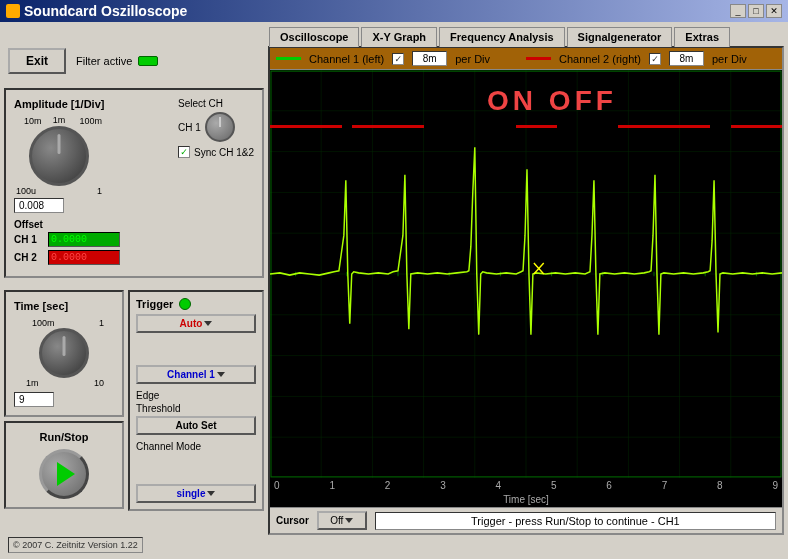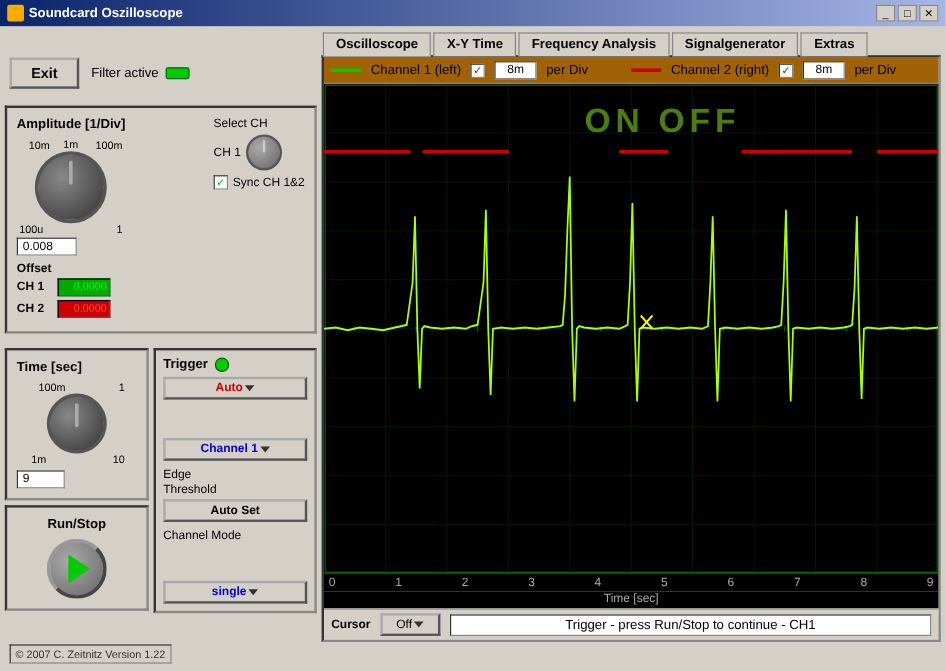--- a/index.html
+++ b/index.html
@@ -19,21 +19,21 @@
       padding: 3px 6px;
       display: flex;
       align-items: center;
       justify-content: space-between;
       height: 22px;
     }
     .title-bar-title {
       display: flex;
       align-items: center;
       gap: 4px;
-      font-size: 11px;
+      font-size: 14px;
       font-weight: bold;
     }
     .title-bar-icon {
       width: 14px;
       height: 14px;
       background: #ffaa00;
       border-radius: 2px;
     }
     .title-bar-controls {
       display: flex;
@@ -222,28 +222,28 @@
       margin-top: 6px;
     }
     .offset-row {
       display: flex;
       align-items: center;
       gap: 4px;
       margin-bottom: 3px;
     }
     .offset-label { font-size: 10px; font-weight: bold; width: 30px; }
     .offset-input {
-      width: 44px;
+      width: 72px;
       background: #00aa00;
       color: #00ff00;
       border: 1px inset #555;
-      text-align: right;
+      text-align: left;
       font-size: 10px;
       padding: 1px 2px;
-      font-family: Liberation Serif, serif;
+      font-family: Liberation Mono, monospace;
     }
     .offset-input.red-bg {
       background: #cc0000;
       color: #ff4444;
     }
     .small-value {
       background: white;
       border: 1px inset #888;
       font-size: 10px;
       padding: 1px 4px;
@@ -387,21 +387,21 @@
       overflow: hidden;
     }
 
     .on-off-text {
       position: absolute;
       top: 15px;
       left: 50%;
       transform: translateX(-30%);
       font-size: 28px;
       font-weight: bold;
-      color: #4d7c0f;
+      color: #ef4444;
       letter-spacing: 4px;
       z-index: 10;
     }
 
     .osc-signal {
       position: absolute;
       top: 0; left: 0;
       width: 100%;
       height: 100%;
     }
@@ -450,21 +450,21 @@
     <div class="title-btn">_</div>
     <div class="title-btn">□</div>
     <div class="title-btn">✕</div>
   </div>
 </div>
 
 <div class="window-body">
 
   <div class="tab-bar">
     <div class="tab active">Oscilloscope</div>
-    <div class="tab">X-Y Time</div>
+    <div class="tab">X-Y Graph</div>
     <div class="tab">Frequency Analysis</div>
     <div class="tab">Signalgenerator</div>
     <div class="tab">Extras</div>
   </div>
 
   <div class="main-content">
 
     <div class="left-panel">
 
       <div class="top-controls">

